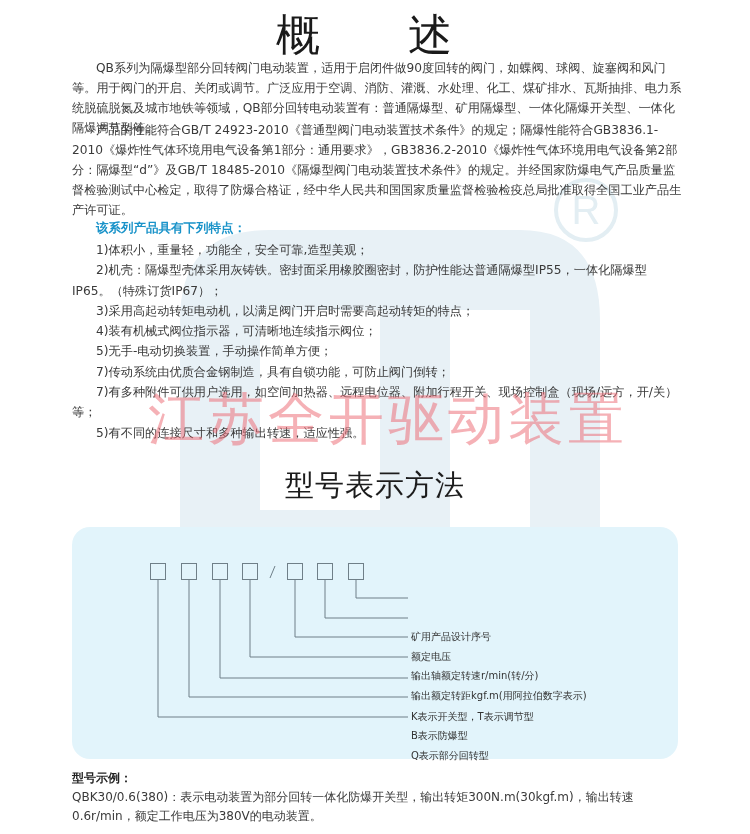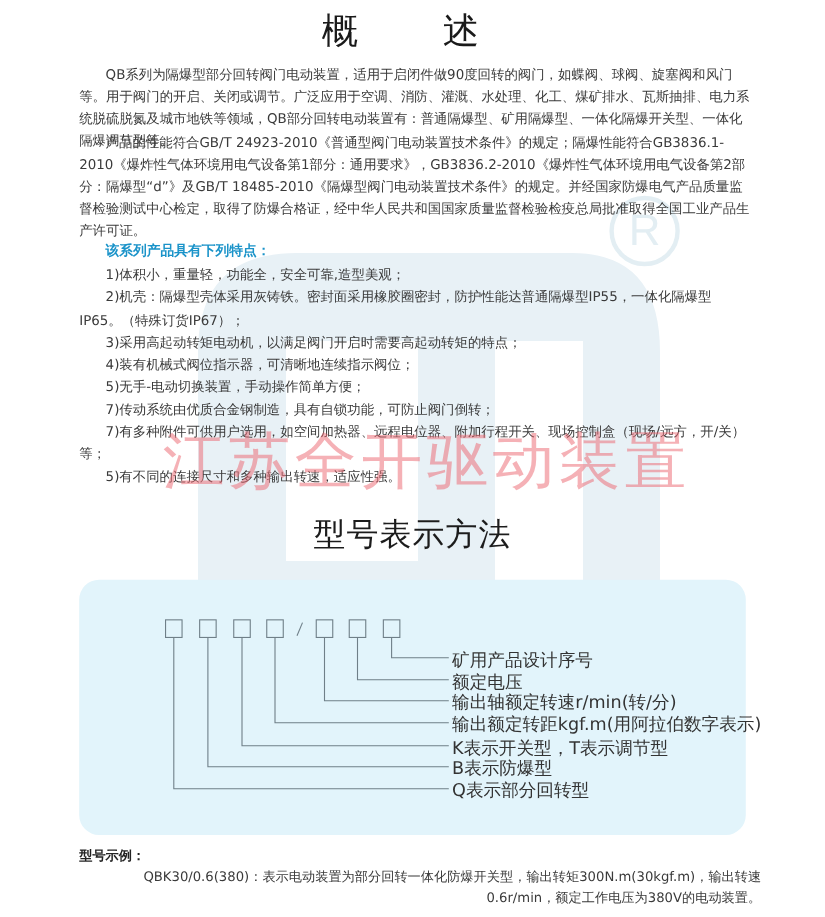--- a/index.html
+++ b/index.html
@@ -3,35 +3,35 @@
 <meta charset="utf-8">
 <style>
   html, body { margin: 0; padding: 0; }
   body {
     width: 750px; height: 834px; background: #ffffff; position: relative; overflow: hidden;
     font-family: "DejaVu Sans", "Liberation Sans", sans-serif; color: #3a3a3a;
   }
   .logo-wm { position: absolute; left: 160px; top: 210px; width: 450px; height: 380px; z-index: 0; }
   .reg-wm { position: absolute; left: 554px; top: 178px; width: 56px; height: 56px; border: 4px solid #e3eef3; border-radius: 50%;
     color: #e3eef3; font-size: 40px; line-height: 56px; text-align: center; z-index: 0; font-family: "Liberation Sans", sans-serif; }
-  .title { position: absolute; left: 0; right: 0; top: 6px; text-align: center; font-size: 33px; color: #1a1a1a; letter-spacing: 22px; z-index: 2; }
+  .title { position: absolute; left: 0; right: 0; top: 6px; text-align: center; font-size: 44px; color: #1a1a1a; letter-spacing: 22px; z-index: 2; }
   .para { position: absolute; left: 72px; width: 612px; font-size: 12.2px; line-height: 20px; z-index: 2; text-indent: 24px; }
   .p1 { top: 58px; }
   .p2 { top: 120px; }
   .feat-title { position: absolute; left: 96px; top: 220px; font-size: 12.5px; font-weight: bold; color: #1a93c9; z-index: 2; }
   .features { position: absolute; left: 72px; top: 240px; width: 612px; font-size: 12.2px; line-height: 20.3px; z-index: 2; }
   .features div { text-indent: 24px; }
   .watermark { position: absolute; left: 148px; top: 382px; font-size: 56px; font-weight: normal; color: rgba(236,106,115,0.52);
     letter-spacing: 4px; z-index: 3; white-space: nowrap; font-family: "DejaVu Sans", sans-serif; }
   .section2 { position: absolute; left: 0; right: 0; top: 466px; text-align: center; font-size: 29px; color: #1c1c1c; z-index: 2; letter-spacing: 1px; }
   .panel { position: absolute; left: 72px; top: 527px; width: 606px; height: 232px; background: #e2f4fb; border-radius: 18px; z-index: 1; }
   .diagram { position: absolute; left: 0; top: 0; z-index: 2; }
-  .dlabel { position: absolute; left: 411px; font-size: 16px; color: #333; z-index: 3; white-space: nowrap; }
+  .dlabel { position: absolute; left: 411px; font-size: 10px; color: #333; z-index: 3; white-space: nowrap; margin-top: 40px; }
   .ex-title { position: absolute; left: 72px; top: 770px; font-size: 12px; font-weight: bold; color: #222; z-index: 2; }
-  .ex-text { position: absolute; left: 72px; top: 788px; width: 620px; font-size: 12px; line-height: 19px; color: #3a3a3a; z-index: 2; text-align: right; }
+  .ex-text { position: absolute; left: 72px; top: 788px; width: 620px; font-size: 12px; line-height: 19px; color: #3a3a3a; z-index: 2; }
 </style>
 </head>
 <body>
 
 <svg class="logo-wm" viewBox="0 0 450 380">
   <path d="M20,380 L20,110 Q20,20 110,20 L360,20 Q440,20 440,110 L440,380 L370,380 L370,100 L290,100 L290,380 L220,380 L220,100 L100,100 L100,380 Z" fill="#e8f1f6"></path>
   <rect x="100" y="300" width="190" height="80" fill="#e8f1f6"></rect>
 </svg>
 <div class="reg-wm">R</div>
 

